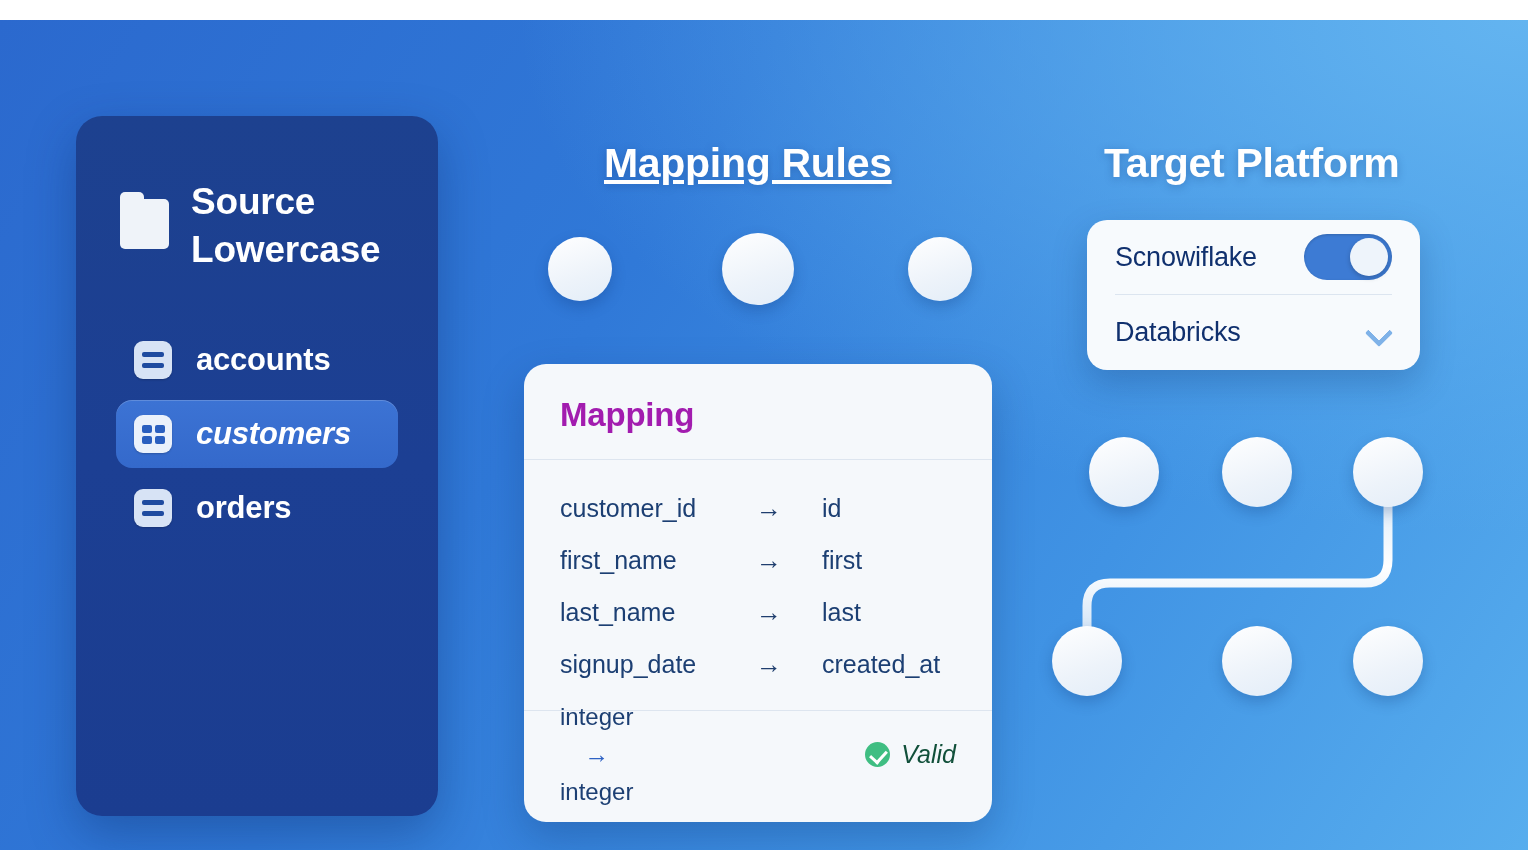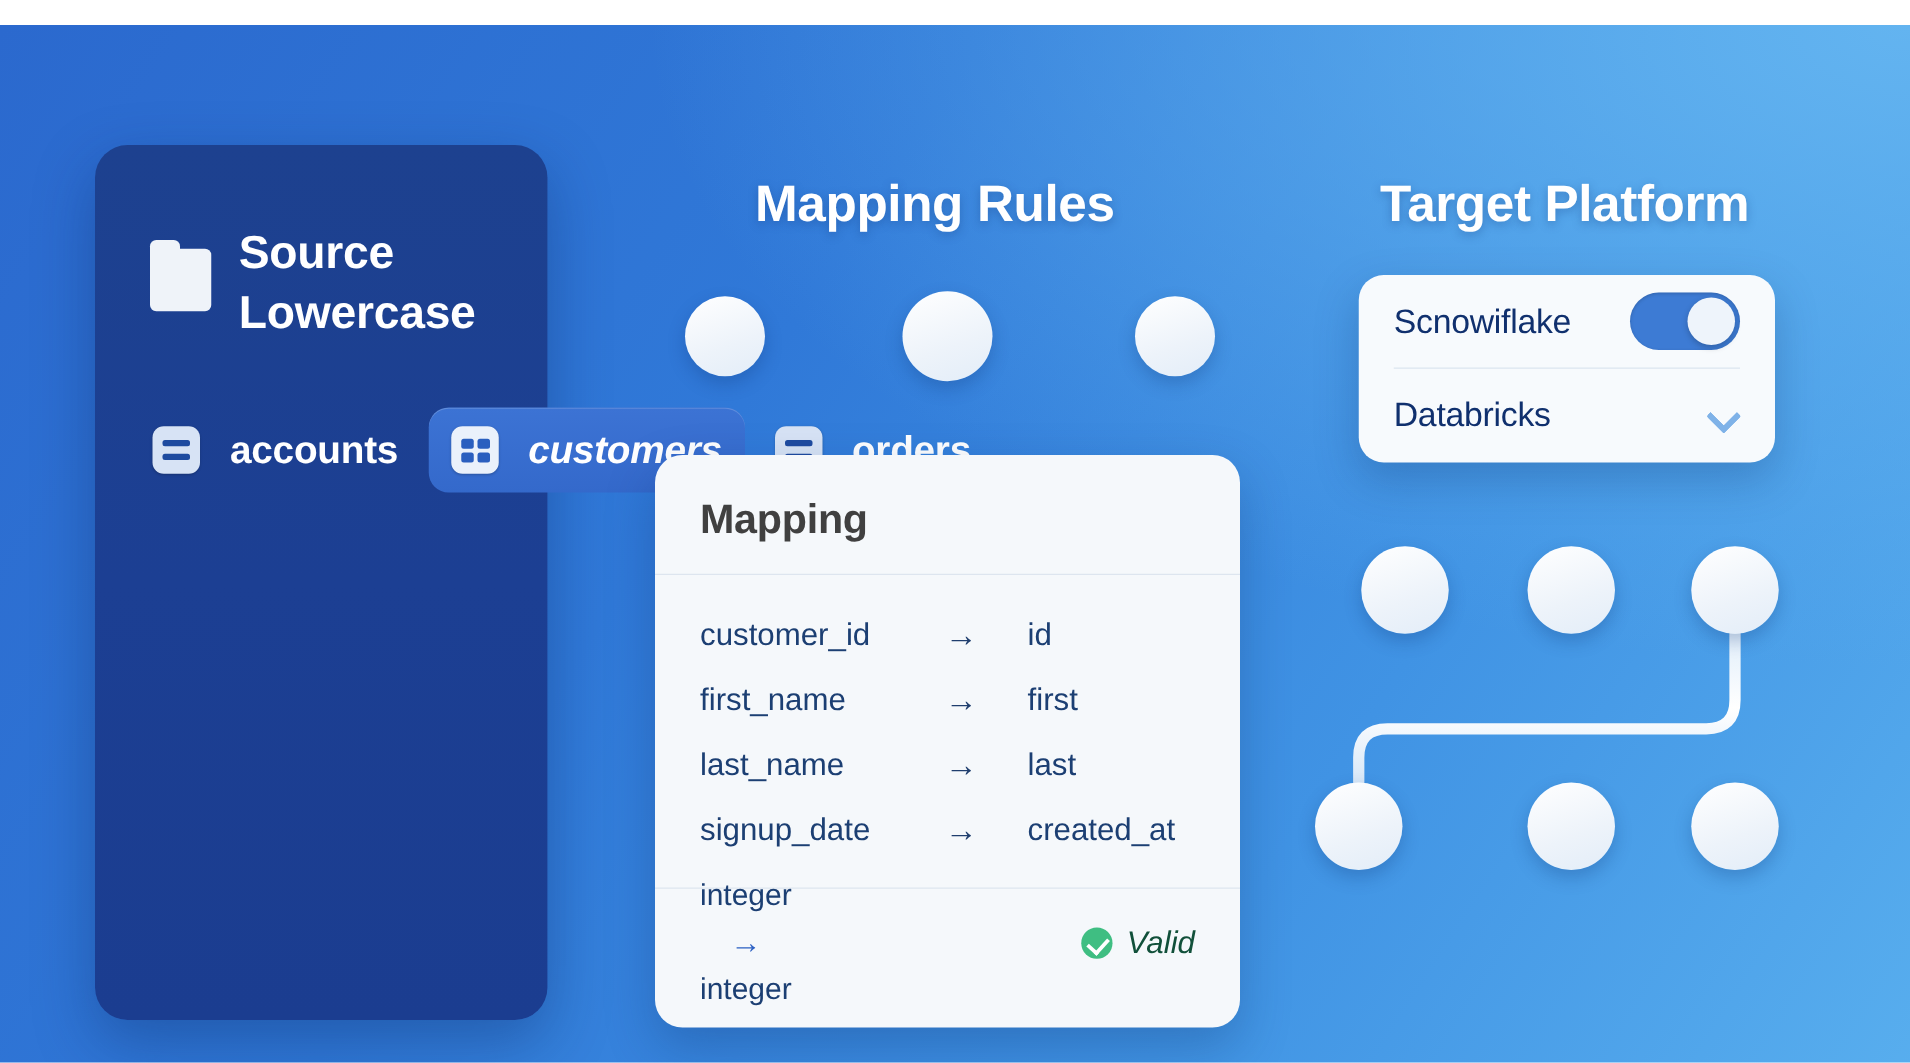--- a/index.html
+++ b/index.html
@@ -67,23 +67,23 @@
   .sb-title {
     color: #FFFFFF;
     font-size: 37px;
     font-weight: bold;
     line-height: 1.3;
     letter-spacing: -0.2px;
   }
 
   .sb-list {
     margin-top: 52px;
-    padding: 0 28px;
-    display: flex;
-    flex-direction: row;
+    padding: 0 40px;
+    display: flex;
+    flex-direction: column;
     gap: 6px;
   }
 
   .sb-item {
     display: flex;
     align-items: center;
     gap: 24px;
     height: 68px;
     padding: 0 18px;
     border-radius: 16px;
@@ -141,21 +141,21 @@
   
   .heading {
     position: absolute;
     color: #FFFFFF;
     font-size: 41px;
     font-weight: bold;
     letter-spacing: -0.3px;
     text-shadow: 0 2px 8px rgba(20, 60, 130, 0.35);
     white-space: nowrap;
   }
-  .heading-mapping { left: 604px; top: 120px; }
+  .heading-mapping { left: 604px; top: 120px; text-decoration: underline; }
   .heading-target  { left: 1104px; top: 120px; }
 
   
   .graph-svg {
     position: absolute;
     left: 0; top: 0;
     width: 1528px; height: 850px;
     pointer-events: none;
   }
 
@@ -173,21 +173,21 @@
     top: 344px;
     width: 468px;
     height: 458px;
     background: #F5F8FB;
     border-radius: 22px;
     box-shadow: 0 16px 40px rgba(12, 45, 105, 0.28);
     overflow: hidden;
   }
 
   .mapping-title {
-    color: #404040;
+    color: #a21caf;
     font-size: 33px;
     font-weight: bold;
     padding: 32px 0 0 36px;
     letter-spacing: -0.2px;
   }
 
   .divider {
     height: 1px;
     background: #DDE5EF;
     margin-top: 25px;

